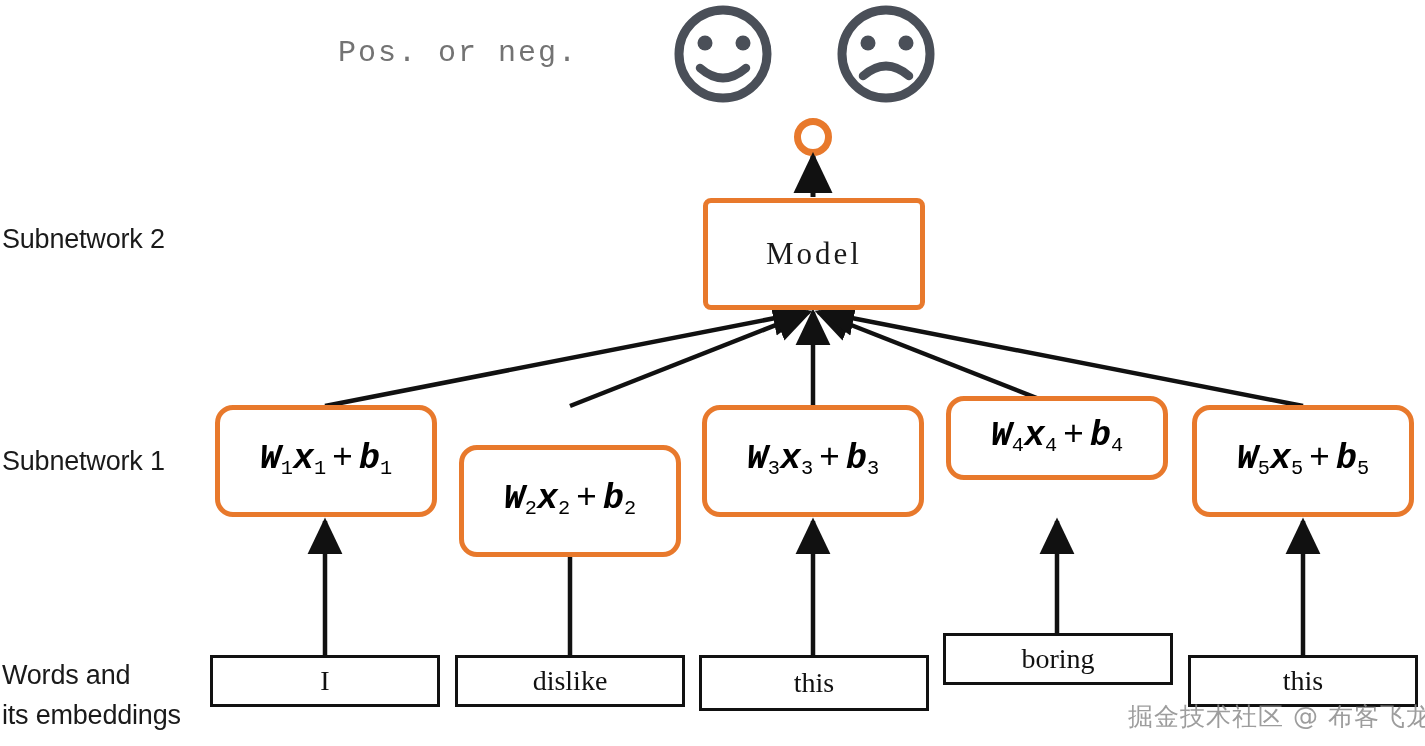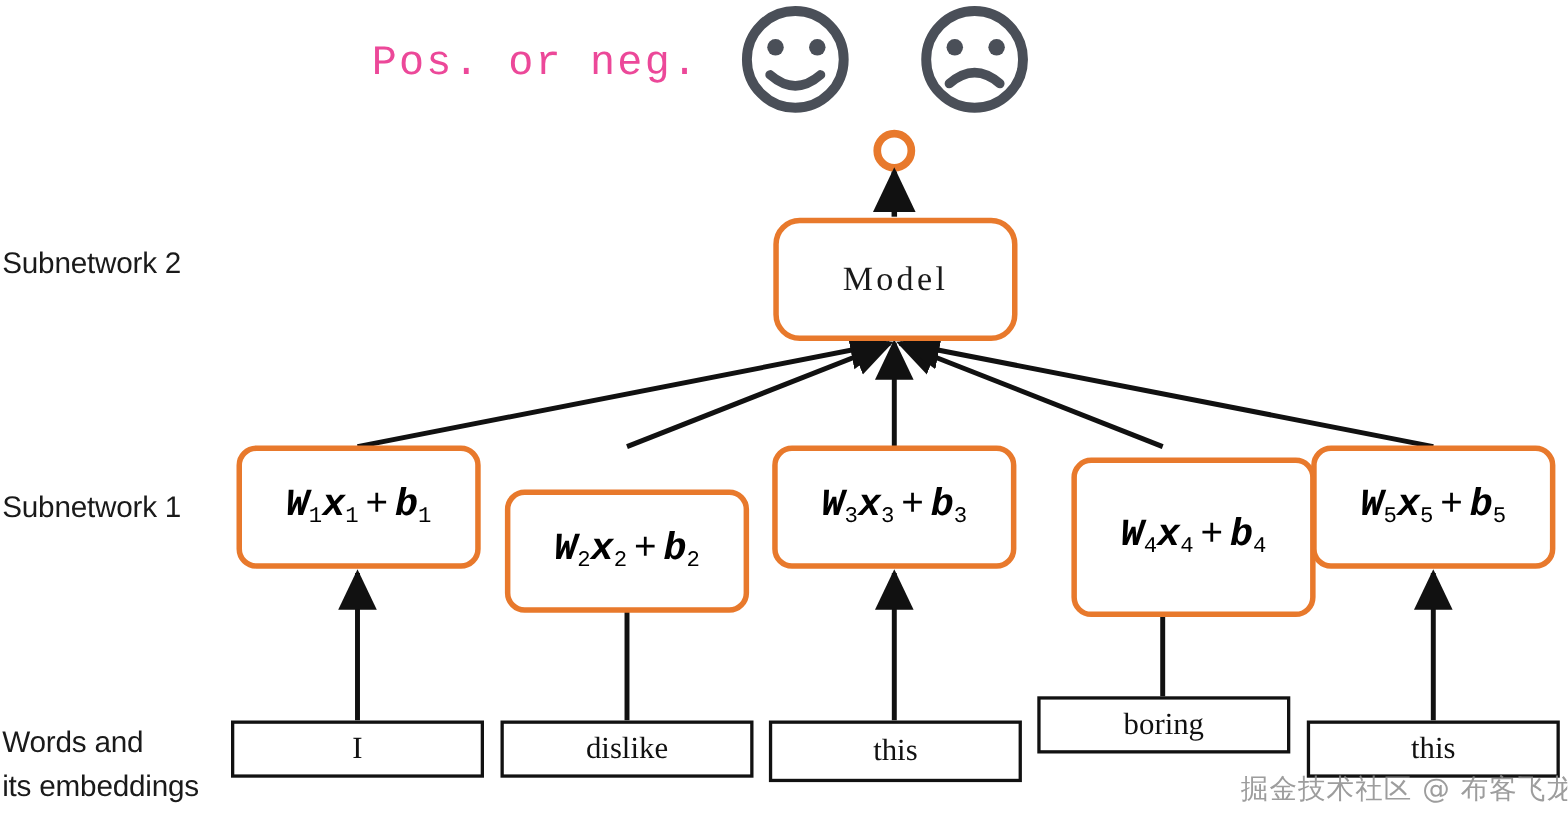--- a/index.html
+++ b/index.html
@@ -30,39 +30,39 @@
     font-family: "Liberation Sans", sans-serif;
     font-size: 27px;
     color: #1a1a1a;
     white-space: nowrap;
     letter-spacing: -0.2px;
     text-align: right;
   }
   .pos-neg {
     position: absolute;
     font-family: "Liberation Mono", "DejaVu Sans Mono", monospace;
-    font-size: 38px;
-    color: #ec4899;
+    font-size: 30px;
+    color: #737373;
     letter-spacing: 2px;
     white-space: nowrap;
   }
 
   
   .obox {
     position: absolute;
     box-sizing: border-box;
     border: 5px solid #e8792c;
     border-radius: 18px;
     background: #ffffff;
     display: flex;
     align-items: center;
     justify-content: center;
   }
   .obox.model {
-    border-radius: 24px;
+    border-radius: 8px;
   }
   .model-text {
     font-family: "Liberation Serif", "DejaVu Serif", serif;
     font-size: 31px;
     color: #1a1a1a;
     letter-spacing: 3px;
   }
   .formula {
     font-family: Liberation Mono, monospace;
     font-size: 35px;
@@ -181,21 +181,21 @@
       <span class="bi">W</span><sub>2</sub><span class="bi">x</span><sub>2</sub><span class="op">+</span><span class="bi">b</span><sub>2</sub>
     </span>
   </div>
 
   <div class="obox" style="left:702px; top:405px; width:222px; height:112px;">
     <span class="formula">
       <span class="bi">W</span><sub>3</sub><span class="bi">x</span><sub>3</sub><span class="op">+</span><span class="bi">b</span><sub>3</sub>
     </span>
   </div>
 
-  <div class="obox" style="left:946px; top:416px; width:222px; height:145px;margin-left:28px;">
+  <div class="obox" style="left:946px; top:396px; width:222px; height:84px;">
     <span class="formula">
       <span class="bi">W</span><sub>4</sub><span class="bi">x</span><sub>4</sub><span class="op">+</span><span class="bi">b</span><sub>4</sub>
     </span>
   </div>
 
   <div class="obox" style="left:1192px; top:405px; width:222px; height:112px;">
     <span class="formula">
       <span class="bi">W</span><sub>5</sub><span class="bi">x</span><sub>5</sub><span class="op">+</span><span class="bi">b</span><sub>5</sub>
     </span>
   </div>

